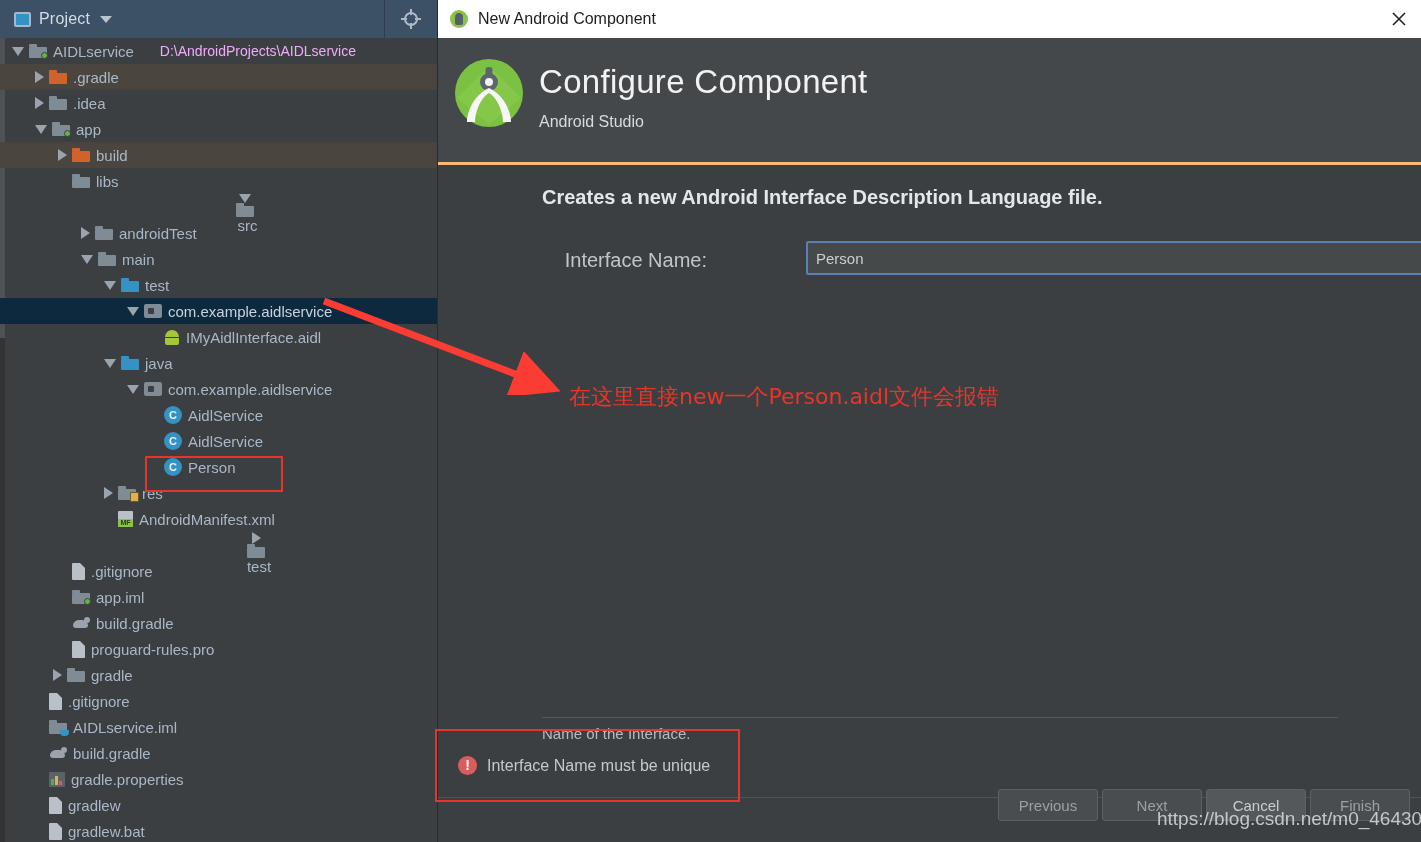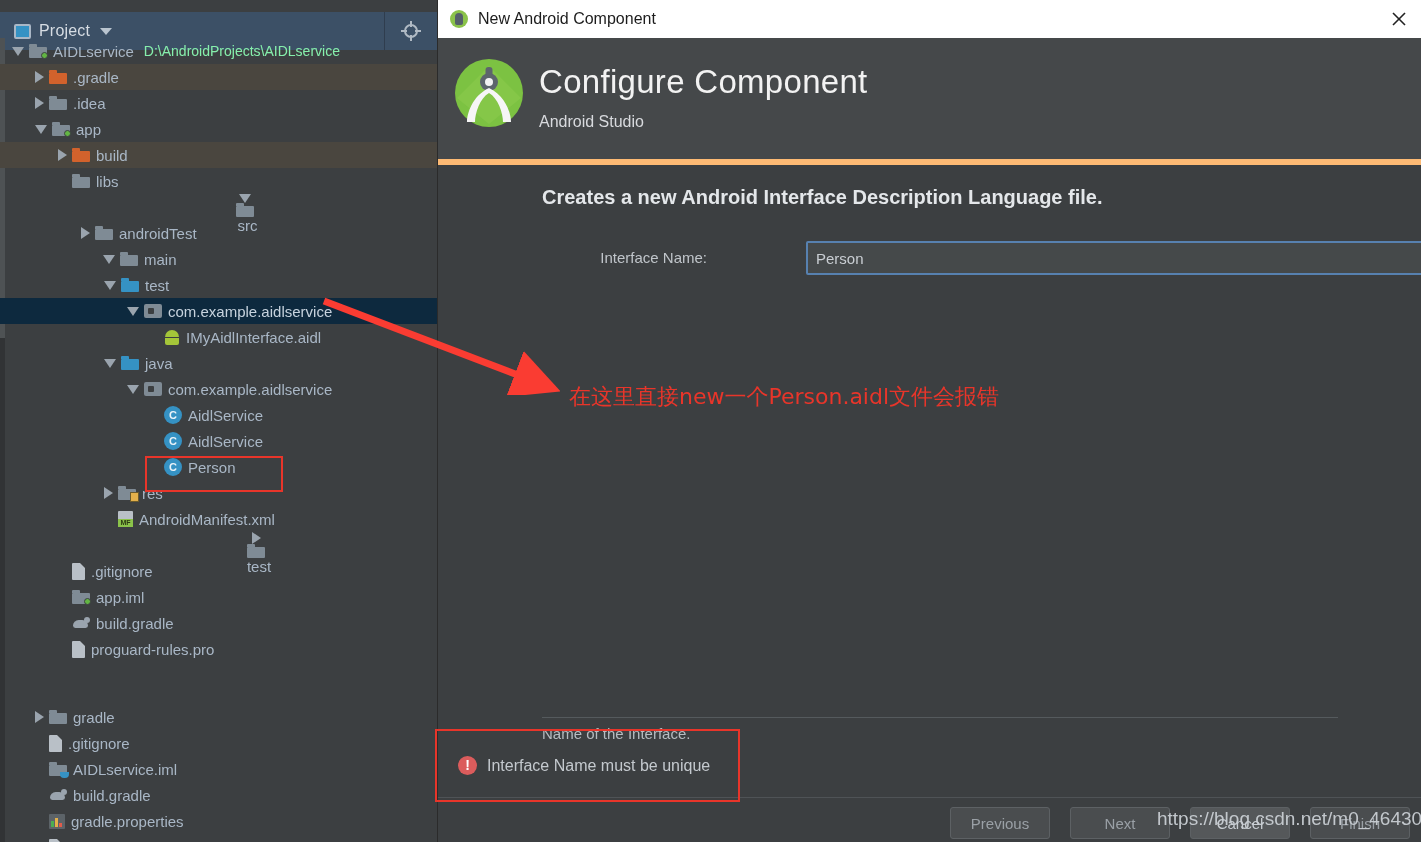--- a/index.html
+++ b/index.html
@@ -12,21 +12,21 @@
   #root { position: relative; width: 1421px; height: 842px; }
 
   
   #ide-panel {
     position: absolute; left: 0; top: 0;
     width: 437px; height: 842px;
     background: #3c3f41;
     overflow: hidden;
   }
   #tool-header {
-    position: absolute; left: 0; top: 12px; width: 437px; height: 38px;
+    position: absolute; left: 0; top: 0; width: 437px; height: 38px;
     background: #3c5066;
     display: flex; align-items: center;
   }
   #tool-header .hdr-left {
     display: flex; align-items: center; gap: 8px;
     padding-left: 14px; height: 38px; flex: 1;
     border-right: 1px solid #2f3d4e;
   }
   .proj-glyph {
     width: 17px; height: 15px; border: 2px solid #a9b7c6;
@@ -130,21 +130,21 @@
     background:#8bc34a; color:#2b3b12; font-size:7px; font-weight:bold;
     line-height:8px; text-align:center;
   }
   
   .ico.props { width: 16px; height: 15px; background:#5c6368; border-radius:1px; }
   .ico.props .b1 { position:absolute; left:2px; bottom:2px; width:3px; height:6px; background:#4caf50; }
   .ico.props .b2 { position:absolute; left:6px; bottom:2px; width:3px; height:9px; background:#e3b04b; }
   .ico.props .b3 { position:absolute; left:10px; bottom:2px; width:3px; height:4px; background:#e05c4b; }
 
   .tlabel { color:#a9b7c6; }
-  .tpath { color:#86efac; font-size: 14px; margin-left: 10px; }
+  .tpath { color:#f0abfc; font-size: 14px; margin-left: 26px; }
   .sel .tlabel { color:#c7d3de; }
 
   
   #tree-left-edge {
     position:absolute; left:0; top:38px; width:5px; bottom:0; background:#313335;
   }
   #tree-scroll-thumb {
     position:absolute; left:0; top:38px; width:5px; height:300px; background:#4e5254;
   }
 
@@ -164,21 +164,21 @@
   .dlg-icon .ant  { position:absolute; left:5px; top:3px; width:8px; height:12px; background:#55606a; border-radius:4px 4px 2px 2px;}
   #dlg-title-text { margin-left: 10px; color:#1c1c1c; font-size:16px; }
   #dlg-close {
     position:absolute; right:0; top:0; width:46px; height:38px;
     display:flex; align-items:center; justify-content:center; cursor:pointer;
   }
   #dlg-close svg { width:16px; height:16px; }
 
   #dlg-banner {
     position:absolute; left:0; top:38px; width:984px; height:127px;
-    background:#45484a; border-bottom:6px solid #fdba74;
+    background:#45484a; border-bottom:3px solid #fdba74;
   }
   #studio-logo {
     position:absolute; left:16px; top:20px; width:70px; height:70px;
   }
   #banner-title {
     position:absolute; left:101px; top:25px;
     color:#f2f2f2; font-size:33px; font-weight:normal; letter-spacing:.3px;
   }
   #banner-sub {
     position:absolute; left:101px; top:75px;
@@ -191,21 +191,21 @@
   }
   #creates-line {
     position:absolute; left:104px; top:20px;
     color:#e4e7ea; font-size:20px; font-weight:bold;
   }
   #field-row {
     position:absolute; left:104px; top:75px; width:790px; height:34px;
   }
   #field-label {
     position:absolute; left:5px; top:8px; width:160px;
-    color:#c0c5ca; font-size:15px; text-align:right;
+    color:#c0c5ca; font-size:20px; text-align:right;
   }
   #iface-input {
     position:absolute; left:264px; top:0; width:628px; height:34px;
     background:#45494a; border:2px solid #5781b0; border-radius:2px;
     color:#c9ced3; font-size:15px; padding:0 8px;
     font-family:"Liberation Sans", sans-serif; outline:none;
   }
   #hr-sep {
     position:absolute; left:104px; right:84px; top:551px;
     height:1px; background:#555a5d;
@@ -222,22 +222,22 @@
     width:19px; height:19px; border-radius:50%; background:#db5c5c;
     color:#ffffff; font-size:14px; font-weight:bold; line-height:19px;
     text-align:center;
   }
   #error-text { color:#c4c9ce; font-size:16px; }
 
   #btn-bar-sep {
     position:absolute; left:0; right:0; top:631px; height:1px; background:#4f5356;
   }
   #btn-bar {
-    position:absolute; right:12px; top:641px;
-    display:flex; gap:20px; align-items:center;
+    position:absolute; right:12px; top:623px;
+    display:flex; gap:4px; align-items:center;
   }
   .dbtn {
     min-width: 100px; height: 32px; padding: 0 18px;
     background: #4a4d4f; border: 1px solid #5d6164; border-radius: 3px;
     color: #9aa0a6; font-size: 15px;
     display:flex; align-items:center; justify-content:center;
     font-family:"Liberation Sans", sans-serif;
   }
   .dbtn.enabled { color:#c8cdd2; background:#55585a; }
 
@@ -350,21 +350,21 @@
           <span class="tlabel">src</span>
         </div>
         <div class="trow" style="padding-left: 81px;">
           <span class="arrow closed"></span>
           <span class="ico folder f-grey">
             <span class="tab"></span>
             <span class="body"></span>
           </span>
           <span class="tlabel">androidTest</span>
         </div>
-        <div class="trow" style="padding-left: 103px;">
+        <div class="trow" style="padding-left: 81px;">
           <span class="arrow open"></span>
           <span class="ico folder f-grey">
             <span class="tab"></span>
             <span class="body"></span>
           </span>
           <span class="tlabel">main</span>
         </div>
         <div class="trow" style="padding-left: 104px;">
           <span class="arrow open"></span>
           <span class="ico folder f-blue">
@@ -456,21 +456,21 @@
             <span class="e1"></span>
             <span class="e2"></span>
           </span>
           <span class="tlabel">build.gradle</span>
         </div>
         <div class="trow" style="padding-left: 58px;">
           <span class="arrow none"></span>
           <span class="ico doc"></span>
           <span class="tlabel">proguard-rules.pro</span>
         </div>
-        <div class="trow" style="padding-left: 35px; margin-top: 42px;">
+        <div class="trow" style="padding-left: 53px;">
           <span class="arrow closed"></span>
           <span class="ico folder f-grey">
             <span class="tab"></span>
             <span class="body"></span>
           </span>
           <span class="tlabel">gradle</span>
         </div>
         <div class="trow" style="padding-left: 35px;">
           <span class="arrow none"></span>
           <span class="ico doc"></span>

